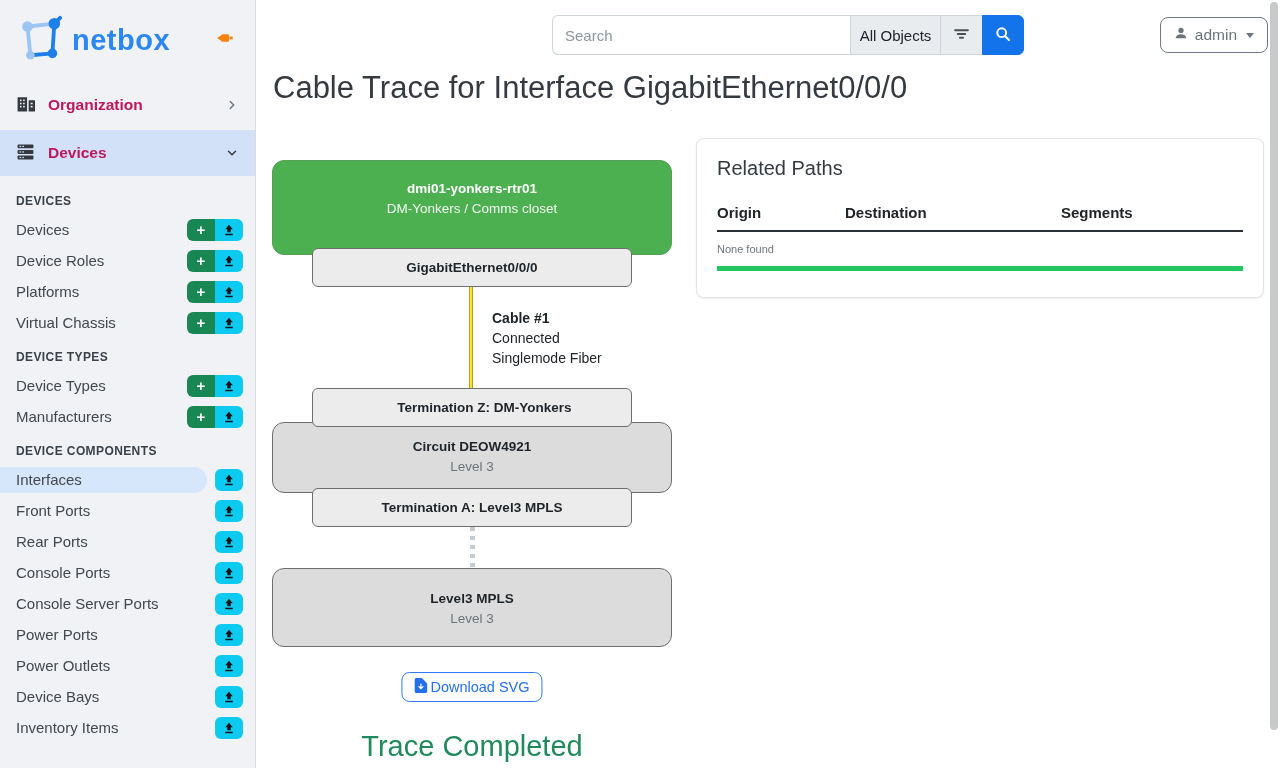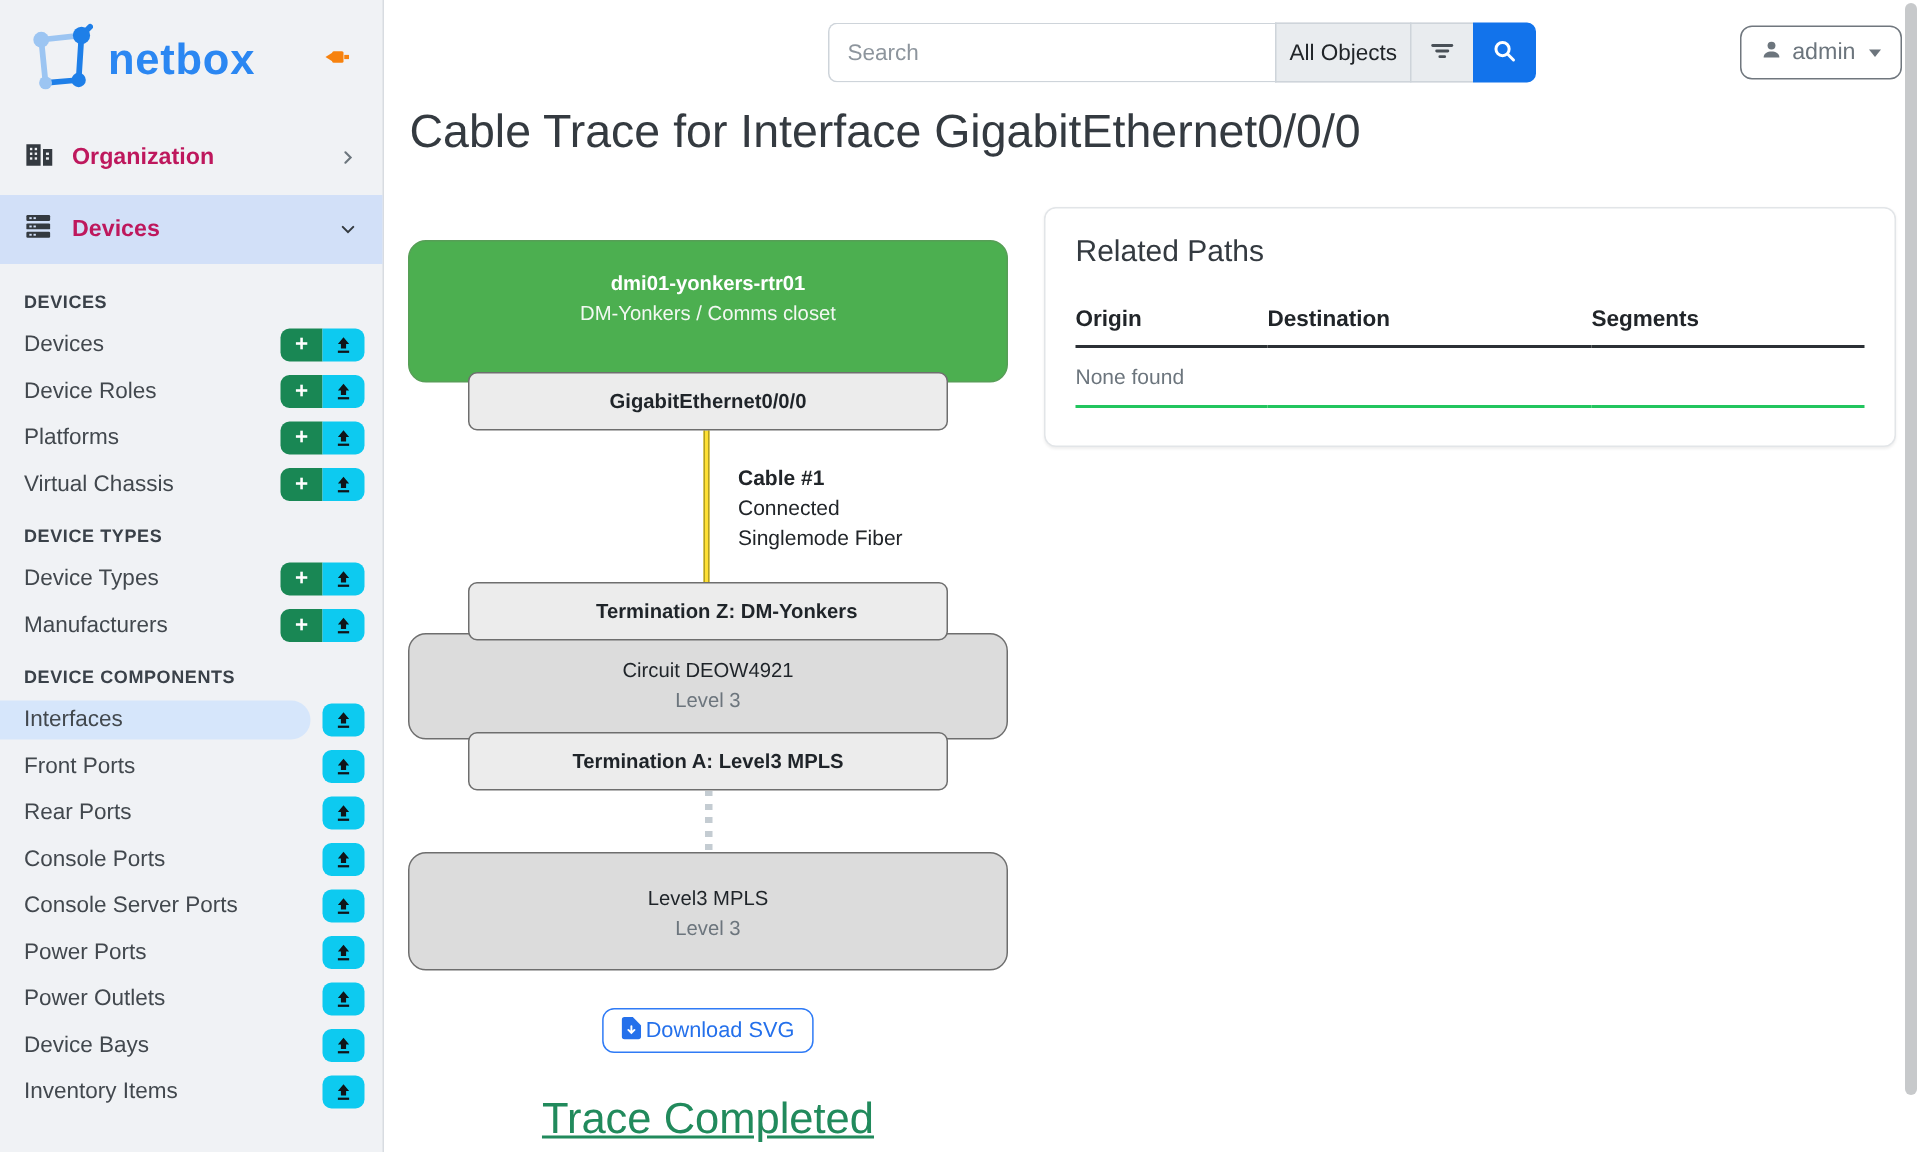--- a/index.html
+++ b/index.html
@@ -68,47 +68,47 @@
   .small-box { left:40px; width:320px; height:39px; background:#ececec;
     border:1px solid #6e6e6e; border-radius:6px; line-height:37px; font-size:13.5px;
     font-weight:700; color:#1f2429; z-index:3; }
   .iface-box { top:88px;text-align:center; }
   .termz-box { top:228px;padding-left:25px; }
   .terma-box { top:328px; }
   .big-gray { left:0; width:400px; background:#dcdcdc; border:1px solid #6e6e6e;
     border-radius:12px; z-index:2; }
   .circuit-box { top:262px; height:71px; padding-top:14px; }
   .farend-box { top:408px; height:79px; padding-top:20px; }
-  .big-gray .l1 { font-size:13.5px; font-weight:400; color:#1f2429; line-height:20px; }
+  .big-gray .l1 { font-size:13.5px; font-weight:700; color:#1f2429; line-height:20px; }
   .big-gray .l2 { font-size:13.5px; color:#6c757d; line-height:20px; }
   .cable-line { position:absolute; left:197px; top:127px; width:4px; height:101px;
     background:#ffe033; border-left:1px solid #b3a022; border-right:1px solid #b3a022; }
   .cable-info { position:absolute; left:220px; top:148px; text-align:left; font-size:14px;
     color:#212529; line-height:20px; }
   .cable-info .bold { font-weight:700; }
   .dash-line { position:absolute; left:198px; top:367px; width:5px; height:41px;
     background:repeating-linear-gradient(to bottom,#c4ccd2 0 4px,transparent 4px 9px); }
   .dl-btn { position:absolute; top:512px; left:50%; transform:translateX(-50%);
     height:30px; padding:0 12px; background:#fff; border:1.5px solid #2f7bf6;
     border-radius:8px; color:#2470eb; font-size:14.5px; display:flex; align-items:center;
     gap:3px; cursor:pointer; white-space:nowrap; }
   .trace-status { position:absolute; top:570px; width:100%; text-align:center;
-    font-size:29px; color:#218a5c; font-weight:400;text-decoration:underline; }
+    font-size:29px; color:#218a5c; font-weight:400; }
 
   
   .card { position:absolute; left:439px; top:138px; width:568px; height:160px;
     background:#fff; border:1px solid #e2e5e8; border-radius:8px;
     box-shadow:0 1px 2px rgba(0,0,0,.07); padding:18px 20px; }
   .card-title { font-size:20px; color:#343a40; font-weight:400; }
   .rp-table { width:100%; border-collapse:collapse; margin-top:20px; }
   .rp-table th { text-align:left; font-size:15px; color:#212529; font-weight:700;
     padding:4px 0 9px; border-bottom:2px solid #2b3035; }
   .rp-table th.c1 { width:128px; } .rp-table th.c2 { width:216px; }
-  .rp-empty { font-size:14px; color:#6c757d; padding:11px 0;
-    border-bottom:2px solid #22c55e; }
+  .rp-empty { font-size:11px; color:#6c757d; padding:11px 0;
+    border-bottom:5px solid #22c55e; }
 
   
   .scrollbar { position:absolute; right:0; top:0; width:12px; height:768px; background:#fff; z-index:9; }
   .scroll-thumb { position:absolute; left:2px; top:2px; width:8px; height:728px;
     background:#c7c9cb; border-radius:4px; }
 </style>
 </head>
 <body>
 
 <div class="sidebar">

